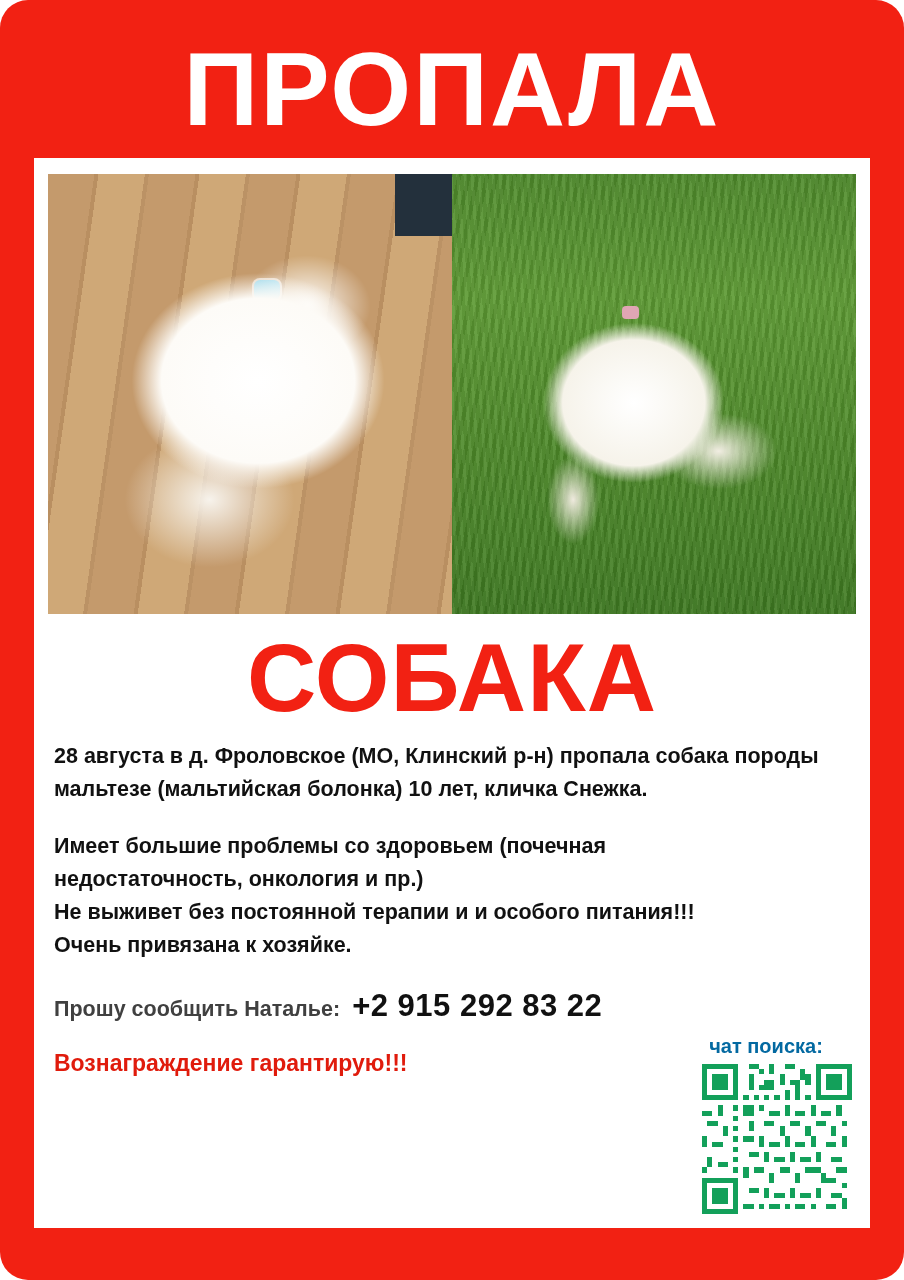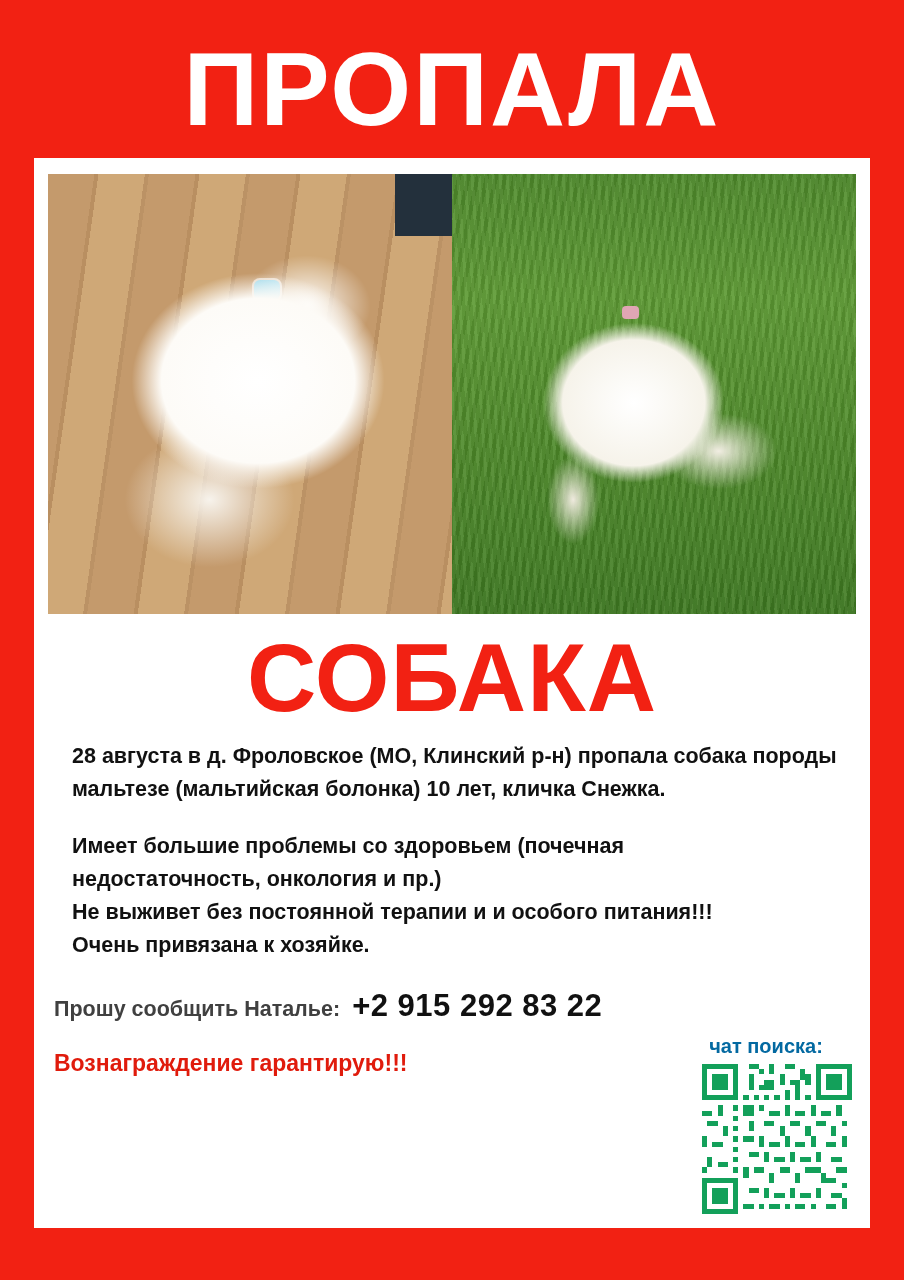--- a/index.html
+++ b/index.html
@@ -13,20 +13,21 @@
     font-family: "Liberation Sans", sans-serif;
     overflow: hidden;
   }
   .poster {
     position: relative;
     width: 904px;
     height: 1280px;
     background: #f22113;
     box-sizing: border-box;
     padding: 18px 18px 18px 18px;
+    border-radius: 28px;
   }
   .headline {
     text-align: center;
     color: #ffffff;
     font-weight: bold;
     font-size: 104px;
     line-height: 122px;
     letter-spacing: 2px;
     margin: 10px 0 6px 0;
     font-family: "Liberation Sans", sans-serif;
@@ -171,21 +172,21 @@
     margin: 10px 0 2px 0;
     white-space: nowrap;
   }
   .body-text {
     color: #111111;
     font-size: 21.5px;
     line-height: 33px;
     font-weight: bold;
     padding: 6px 6px 0 6px;
   }
-  .para { margin: 0 0 0 18px; }
+  .para { margin: 0 0 0 0; }
   .para + .para { margin-top: 24px; }
   .contact-row {
     display: flex;
     align-items: baseline;
     gap: 12px;
     padding: 0 6px;
     margin-top: 26px;
   }
   .contact-label {
     color: #404040;

